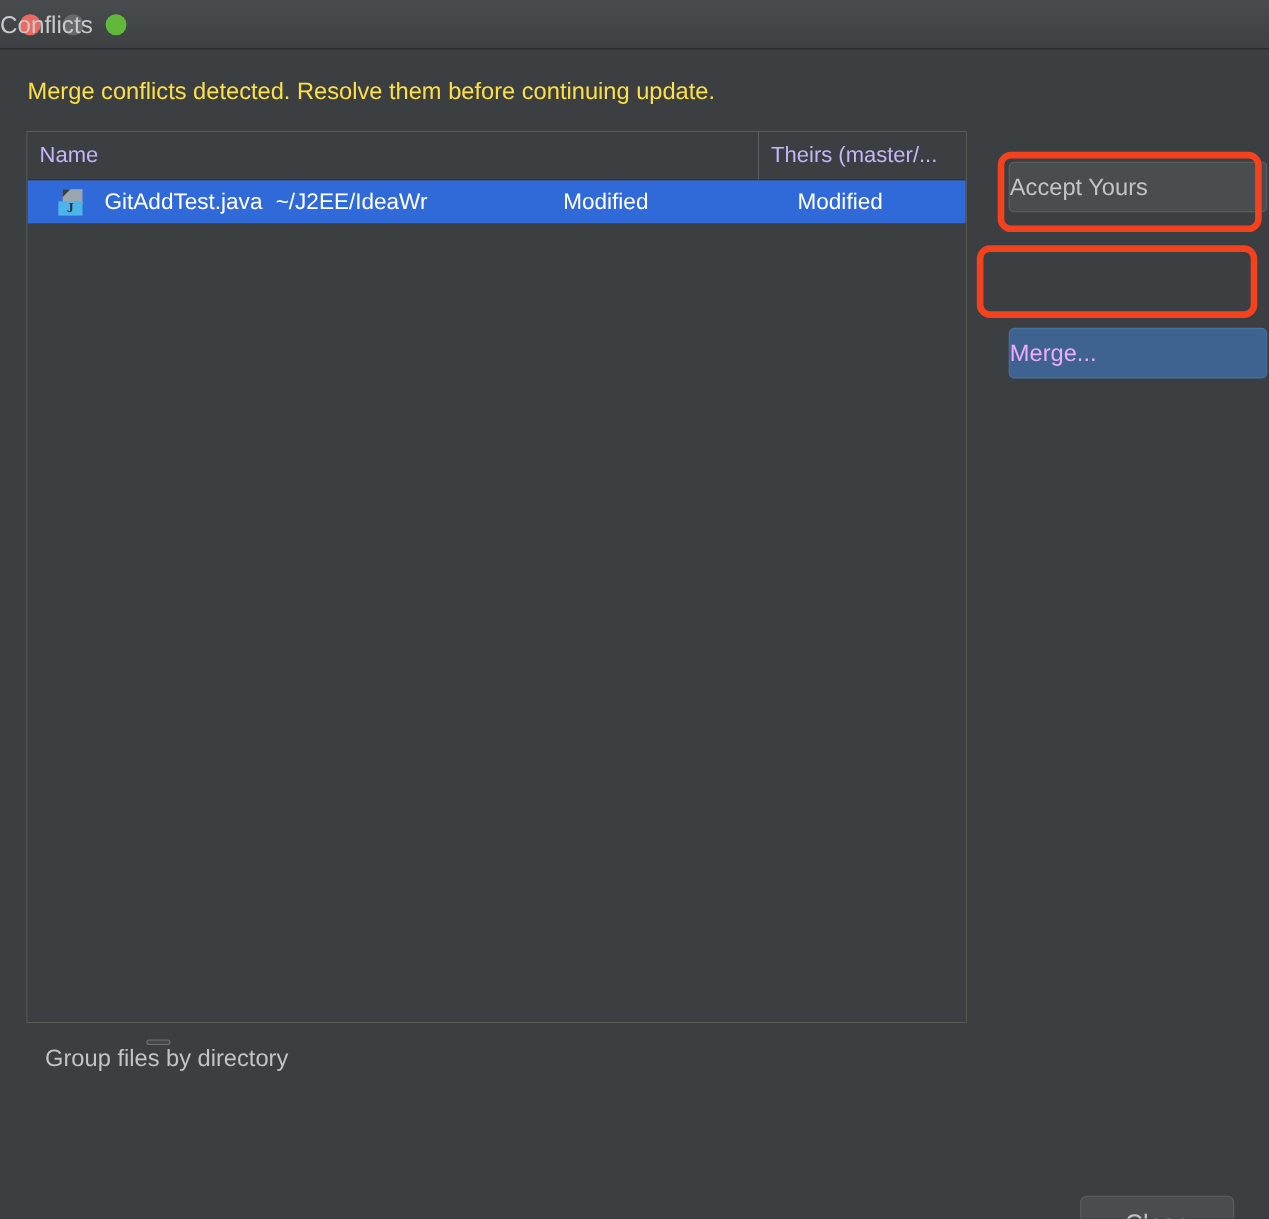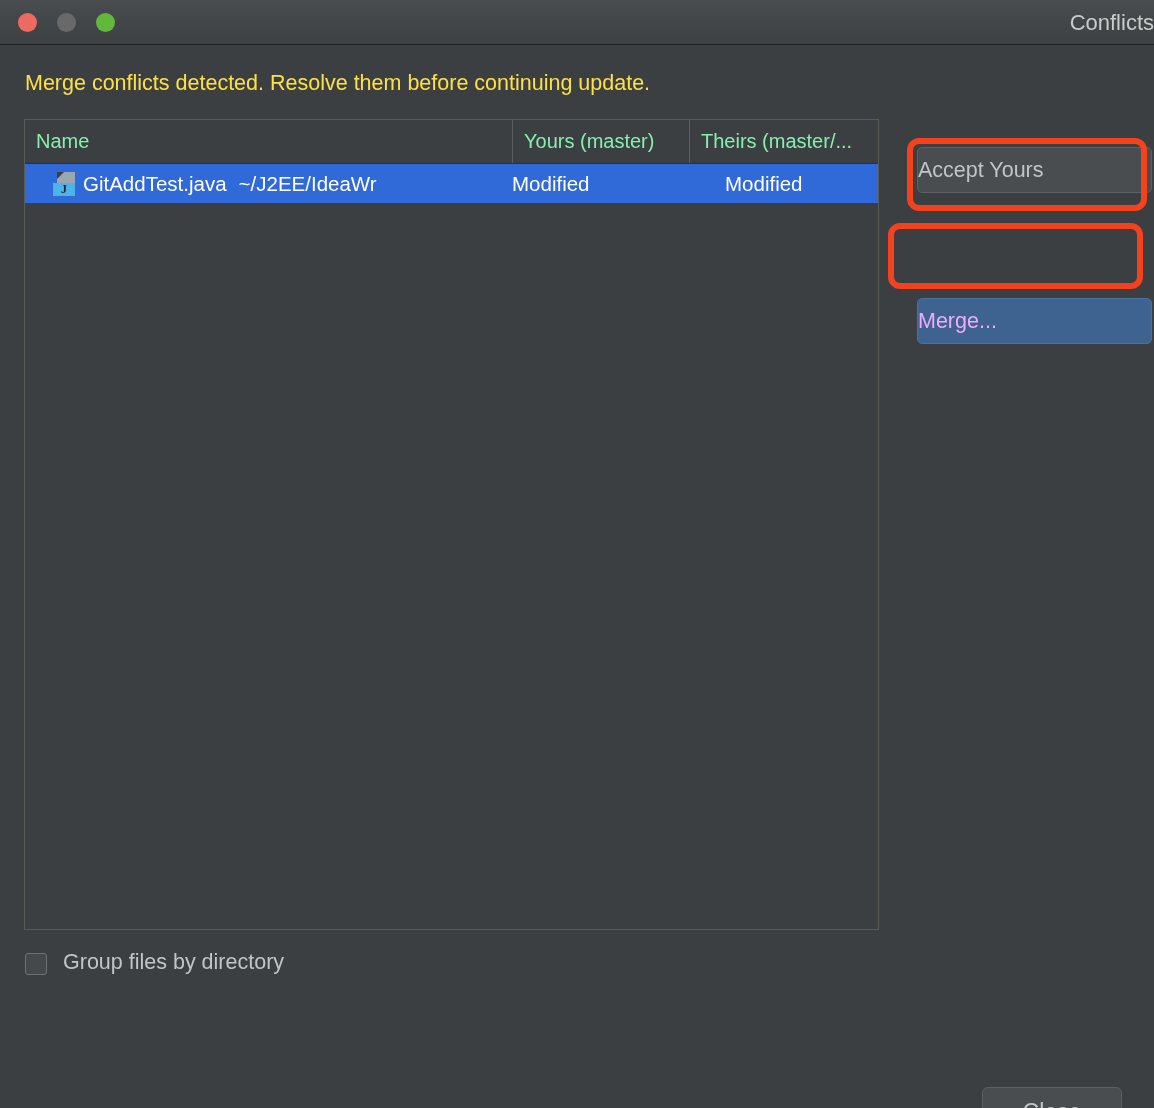--- a/index.html
+++ b/index.html
@@ -39,21 +39,21 @@
   }
   #light-close  { left: 18px;  background: #ec6a5f; }
   #light-min    { left: 57px;  background: #67696b; }
   #light-max    { left: 96px;  background: #62b83b; }
   #window-title {
     position: absolute;
     left: 0; top: 0;
     width: 1154px;
     height: 45px;
     line-height: 45px;
-    text-align: right;
+    text-align: left;
     color: #c8cacb;
     font-size: 22px;
   }
 
   
   #content {
     position: absolute;
     left: 0; top: 45px;
     width: 1154px;
     height: 1063px;
@@ -86,21 +86,21 @@
     height: 44px;
     background: #3c3f41;
     border-bottom: 1px solid #2e3133;
     box-sizing: border-box;
   }
   .th {
     position: absolute;
     top: 0;
     height: 43px;
     line-height: 43px;
-    color: #86efac;
+    color: #c4b5fd;
     font-size: 20px;
     white-space: nowrap;
     overflow: hidden;
     box-sizing: border-box;
     padding-left: 11px;
   }
   #th-name   { left: 0px;   width: 487px; }
   #th-yours  { left: 487px; width: 177px; border-left: 1px solid #5b5e60; }
   #th-theirs { left: 664px; width: 190px; border-left: 1px solid #5b5e60; }
 
@@ -119,21 +119,21 @@
     position: absolute;
     top: 0;
     height: 39px;
     line-height: 39px;
     color: #ffffff;
     font-size: 20.5px;
     white-space: nowrap;
     overflow: hidden;
     box-sizing: border-box;
   }
-  #cell-name   { left: 0px;   width: 487px; padding-left: 58px; }
+  #cell-name   { left: 12px;   width: 487px; padding-left: 58px; }
   #cell-yours  { left: 487px; width: 177px; }
   #cell-theirs { left: 664px; width: 190px; padding-left: 36px; }
 
   #file-path {
     color: #ffffff;
     margin-left: 12px;
   }
 
   
   #java-icon {
@@ -174,21 +174,22 @@
     font-family: "Liberation Serif", serif;
   }
 
   
   #group-row {
     position: absolute;
     left: 25px;
     top: 900px;
     height: 30px;
     display: flex;
-    align-items: flex-end;
+    align-items: center;
+    flex-direction: column;
   }
   #group-checkbox {
     width: 22px;
     height: 22px;
     border: 1px solid #6e7173;
     border-radius: 3px;
     background: #46494b;
     box-sizing: border-box;
   }
   #group-label {
@@ -263,21 +264,20 @@
   </div>
 
   <div id="content">
 
     <div id="prompt-text">Merge conflicts detected. Resolve them before continuing update.</div>
 
     <div id="table-panel">
 
       <div id="table-header">
         <div class="th" id="th-name">Name</div>
-        <div class="th" id="th-yours">Yours (master)</div>
         <div class="th" id="th-theirs">Theirs (master/...</div>
       </div>
 
       <div id="table-body">
         <div class="row">
           <div id="java-icon">
             <div class="page"></div>
             <div class="fold"></div>
             <div class="badge"></div>
             <div class="badge-letter">J</div>

